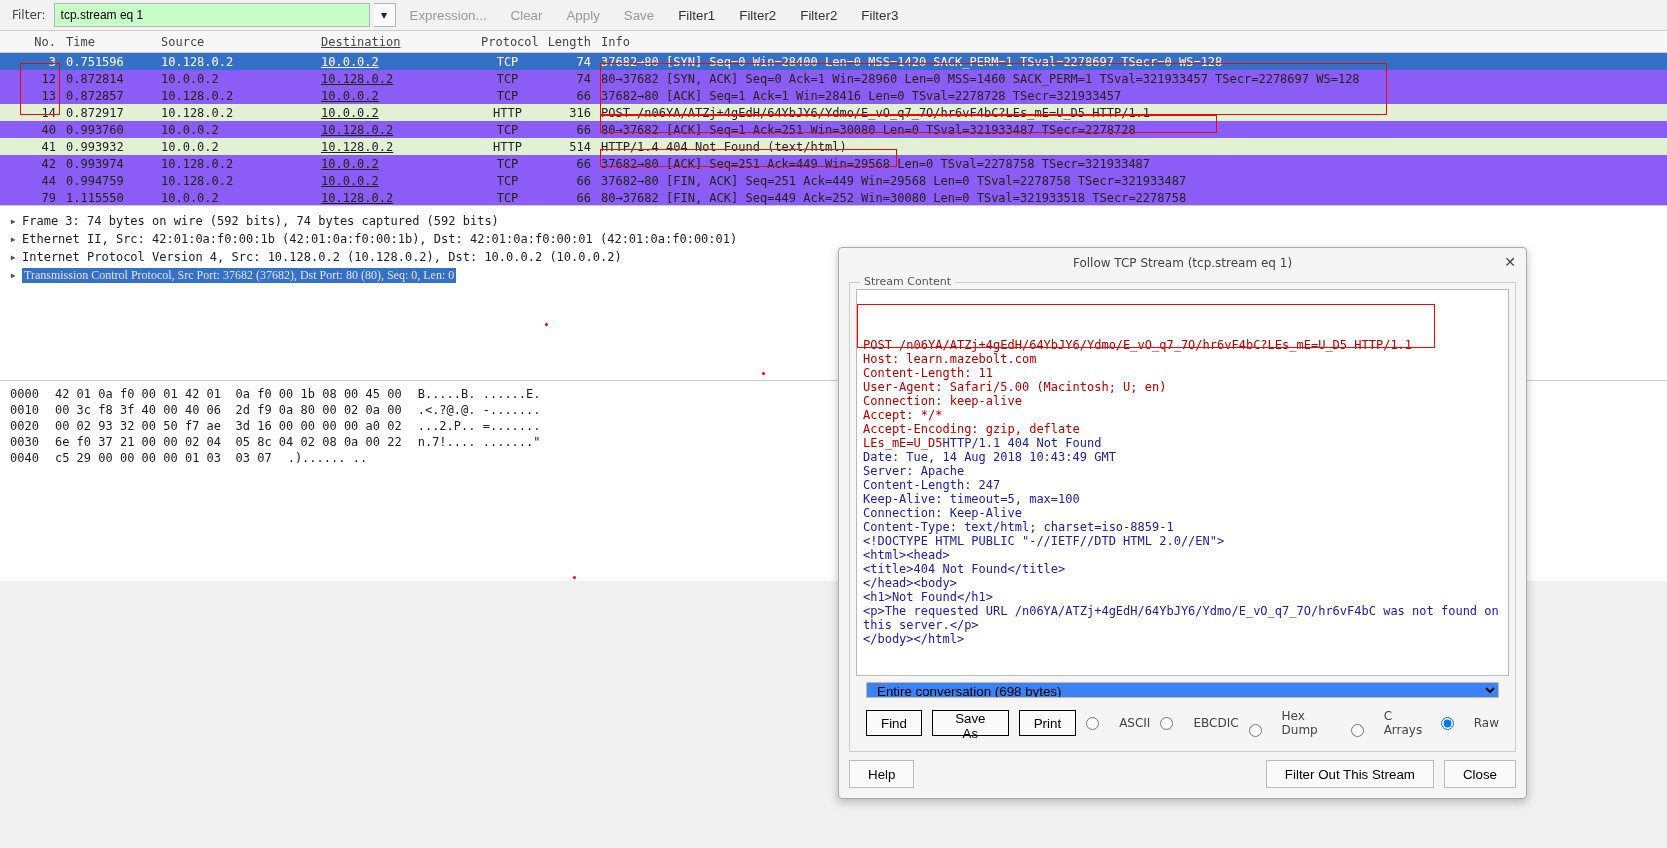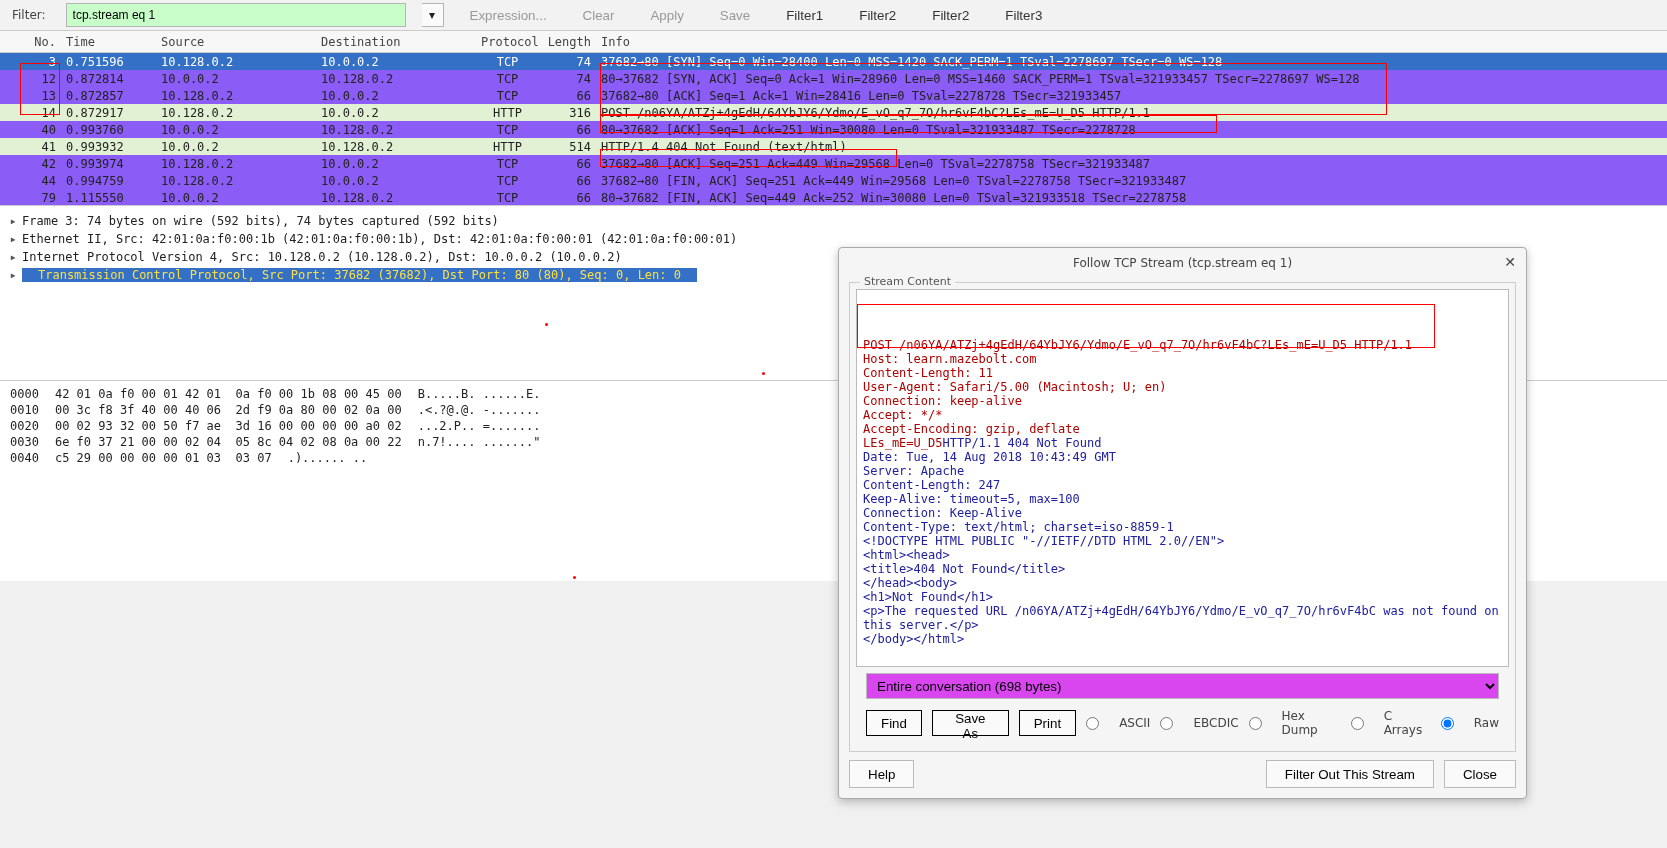--- a/index.html
+++ b/index.html
@@ -1,47 +1,47 @@
 <!DOCTYPE html>
 <html><head>
 <meta charset="utf-8">
 <style>
 * { margin: 0; padding: 0; box-sizing: border-box; }
 html, body { width: 1667px; height: 848px; font-family: "DejaVu Sans", Verdana, sans-serif; font-size: 12px; background: #f0f0f0; color: #222; overflow: hidden; }
 .mono { font-family: "DejaVu Sans Mono", Menlo, monospace; font-size: 12px; }
 
 
-.toolbar { display: flex; align-items: center; gap: 16px; padding: 3px 8px; background: #f2f2f2; border-bottom: 1px solid #ccc; }
+.toolbar { display: flex; align-items: center; gap: 4px; padding: 3px 8px; background: #f2f2f2; border-bottom: 1px solid #ccc; }
 .toolbar .lbl { color: #444; padding: 0 4px; }
-.toolbar .filter-input { width: 340px; height: 24px; border: 1px solid #b5b5b5; background: #c8ffc8; padding: 0 6px; font-size: 12px; }
+.toolbar .filter-input { width: 316px; height: 24px; border: 1px solid #b5b5b5; background: #c8ffc8; padding: 0 6px; font-size: 12px; }
 .toolbar .dd-btn { width: 22px; height: 24px; border: 1px solid #b5b5b5; border-left: none; background: #fafafa; text-align: center; line-height: 22px; cursor: pointer; }
 .toolbar .tbtn { background: transparent; border: none; color: #999; padding: 2px 10px; cursor: pointer; }
 .toolbar .tbtn.active { color: #333; }
 
 
 .plist { height: 175px; overflow: hidden; border-bottom: 1px solid #ccc; }
 .plist .hdr { display: flex; background: #f7f7f7; border-bottom: 1px solid #ccc; height: 22px; align-items: center; color: #444; }
 .plist .row { display: flex; height: 17px; align-items: center; }
 .plist .cell { padding: 0 6px; overflow: hidden; white-space: nowrap; }
 .plist .c-no  { width: 60px; text-align: right; padding-right: 4px; }
 .plist .c-time{ width: 95px; }
 .plist .c-src { width: 160px; }
-.plist .c-dst { width: 160px; }
+.plist .c-dst { width: 160px; text-decoration: underline; }
 .plist .c-pro { width: 65px; text-align: center; }
 .plist .c-len { width: 55px; text-align: right; padding-right: 4px; }
 .plist .c-info{ flex: 1; }
 .row.selected { background: #3470c6 !important; color: #fff; }
 .row.tcp { background: #8b5cf6; }
 .row.http { background: #e2f1d4; }
 
 
 .details { padding: 6px 8px; height: 175px; overflow: hidden; background: #fff; border-bottom: 1px solid #ccc; }
 .details .line { display: flex; align-items: center; gap: 4px; height: 18px; }
 .details .tri { width: 10px; color: #555; display:inline-block; text-align:center;}
-.details .sel { background: #3470c6; color: #fde047; padding: 0 16px; }
+.details .sel { background: #3470c6; color: #e5e5e5; padding: 0 2px; font-family: Liberation Serif, serif; }
 
 
 .hexpanel { padding: 6px 10px; background: #fff; height: 200px; }
 .hexpanel .hr { display: flex; gap: 16px; height: 16px; white-space: pre; }
 .hexpanel .offset { color: #222; }
 .hexpanel .bytes  { color: #222; }
 .hexpanel .ascii  { color: #222; }
 
 
 .redbox { position: absolute; border: 1px solid red; pointer-events: none; }
@@ -50,24 +50,24 @@
 
 .dialog { position: absolute; left: 838px; top: 247px; width: 689px; height: 552px; background: #f5f5f5; border: 1px solid #aaa; border-radius: 4px; box-shadow: 0 3px 10px rgba(0,0,0,.25); display:flex; flex-direction:column; }
 .dialog .titlebar { display:flex; align-items:center; justify-content:center; height: 30px; position:relative; font-weight:normal; color:#444;}
 .dialog .titlebar .closex { position:absolute; right:10px; top:6px; cursor:pointer; font-size:14px; }
 .dialog .group { margin: 4px 10px 6px 10px; border: 1px solid #ccc; padding: 6px; position:relative; flex:1; display:flex; flex-direction:column;}
 .dialog .group .legend { position:absolute; top:-8px; left:10px; background:#f5f5f5; padding:0 4px; font-size:11px; color:#555;}
 .dialog .stream { flex:1; background:#fff; border:1px solid #bbb; padding:6px; overflow:auto; white-space:pre-wrap; }
 .dialog .stream .req { color: #b00000; }
 .dialog .stream .resp{ color: #2020a0; }
 .dialog .convsel { margin: 6px 10px; }
-.dialog .convsel select { width: 100%; height: 26px; border:1px solid #bbb; background:#d946ef; padding:0 6px;}
+.dialog .convsel select { width: 100%; height: 16px; border:1px solid #bbb; background:#3b82f6; padding:0 6px;}
 .dialog .btnrow { display:flex; align-items:center; gap:10px; margin: 4px 10px 8px 10px; }
 .dialog .btnrow .b { height:26px; padding:0 14px; border:1px solid #000000; background:#fafafa; cursor:pointer; }
-.dialog .btnrow label { display:flex; align-items:center; gap:20px; color:#444; }
+.dialog .btnrow label { display:flex; align-items:flex-end; gap:20px; color:#444; }
 .dialog .footer { display:flex; align-items:center; justify-content:space-between; margin: 2px 10px 10px 10px;}
 .dialog .footer .b { height:28px; padding:0 18px; border:1px solid #bbb; background:#fafafa; cursor:pointer; }
 .dialog .footer .rbtns { display:flex; gap:10px;}
 </style>
 </head>
 <body>
 
 <div class="toolbar">
   <span class="lbl">Filter:</span>
   <input class="filter-input" value="tcp.stream eq 1" style="">

